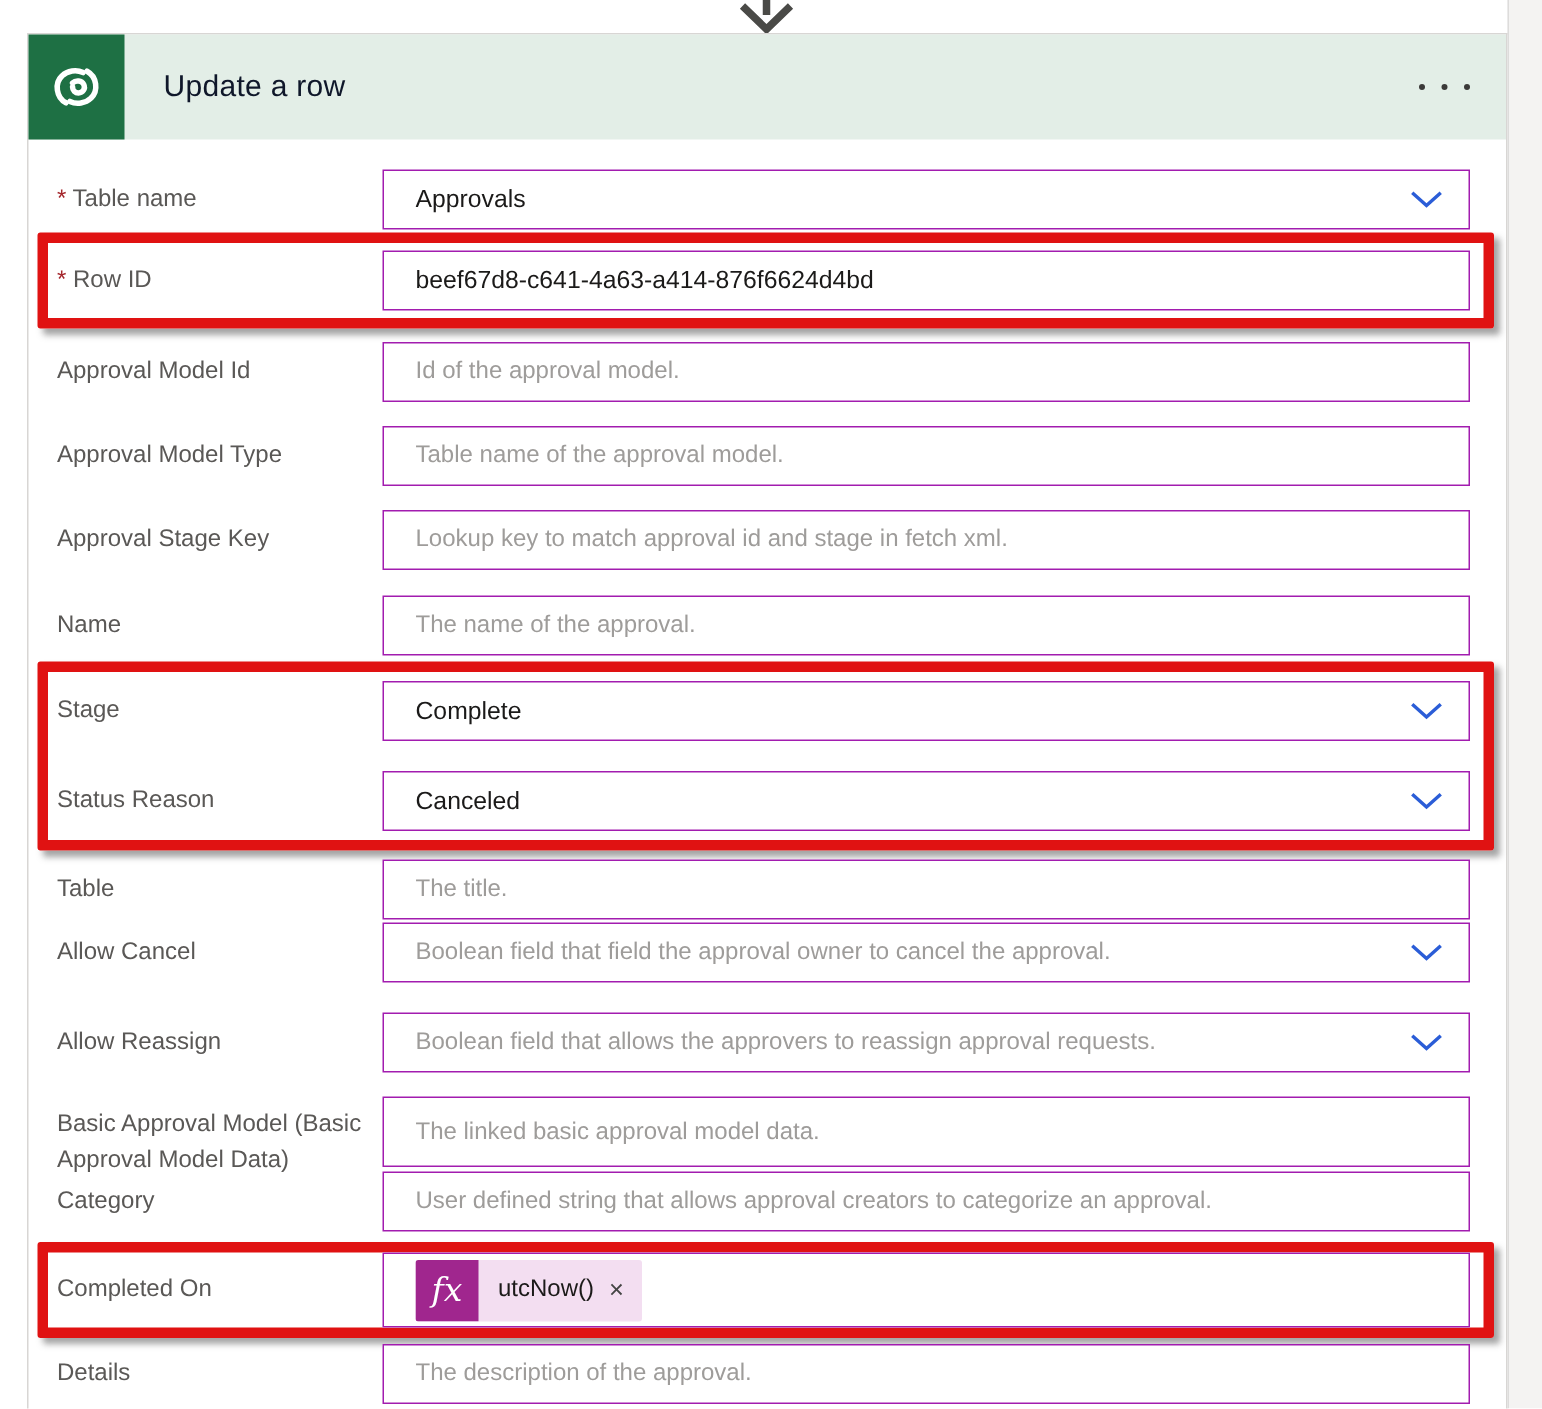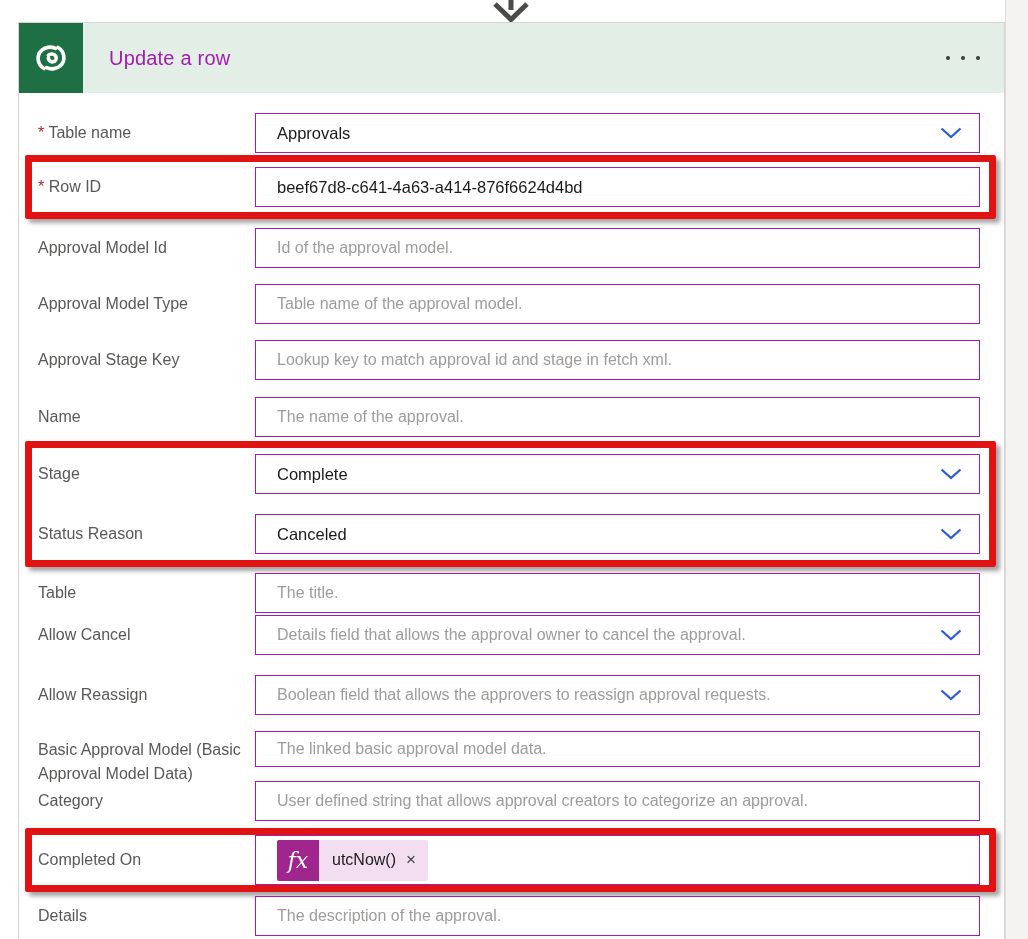--- a/index.html
+++ b/index.html
@@ -23,21 +23,21 @@
   }
   .card-header{
     height:70px;background:var(--header-bg,#E3EEE7);
     display:flex;align-items:stretch;
   }
   .icon-tile{
     width:64px;height:70px;background:var(--icon-bg,#1E7044);
     display:flex;align-items:center;justify-content:center;flex:0 0 64px;
   }
   .card-title{
-    align-self:center;margin-left:26px;font-size:20px;color:#a21caf;letter-spacing:.2px;
+    align-self:center;margin-left:26px;font-size:20px;color:#0f172a;letter-spacing:.2px;
   }
   .menu-dots{
     margin-left:auto;align-self:center;margin-right:22px;
     display:flex;gap:11px;cursor:pointer;padding:6px 2px;
   }
   .menu-dots i{width:4px;height:4px;border-radius:50%;background:#3B3A39;display:block;}
   .card-body{display:flex;flex-direction:column;}
   
   .row{
     display:flex;align-items:center;height:40px;flex:0 0 auto;
@@ -51,21 +51,21 @@
     flex:1;height:100%;box-sizing:border-box;margin-right:24px;
     border:1px solid #a21caf;background:#fff;display:flex;align-items:center;
     padding:0 17px 0 21px;cursor:text;min-width:0;text-align:right;
   }
   .row .control .value{font-size:16.5px;color:#1B1A19;white-space:nowrap;overflow:hidden;}
   .row .control .placeholder{font-size:16px;color:#9E9C9A;white-space:nowrap;overflow:hidden;}
   .row .control .chevron{margin-left:auto;flex:0 0 auto;color:var(--chevron-blue,#2B5DD7);cursor:pointer;}
   
   .row.tall-label{align-items:flex-start;overflow:visible;}
   .row.tall-label .label{padding-top:7px;line-height:24px;height:72px;position:relative;z-index:1;}
-  .row.tall-label .control{height:36px;}
+  .row.tall-label .control{height:47px;}
   
   .highlight-box{
     border:7px solid var(--highlight-red,#E01212);border-radius:2px;
     margin-left:6px;margin-right:8px;padding:5px 0;
     box-shadow:4px 4px 4px rgba(90,90,90,.55);
     flex:0 0 auto;display:flex;flex-direction:column;background:transparent;
   }
   .highlight-box .row{padding-left:6px;}
   .highlight-box .row .control{margin-right:9px;}
   .highlight-box.box2{padding:6px 0;}
@@ -177,21 +177,21 @@
       </div>
       <div class="row" style="margin-top: 6px;">
         <span class="label">Table</span>
         <div class="control">
           <span class="placeholder">The title.</span>
         </div>
       </div>
       <div class="row" style="margin-top: 2px;">
         <span class="label">Allow Cancel</span>
         <div class="control">
-          <span class="placeholder">Details field that allows the approval owner to cancel the approval.</span>
+          <span class="placeholder">Boolean field that field the approval owner to cancel the approval.</span>
           <svg viewBox="0 0 22 12" width="22" height="12" class="chevron">
             <polyline points="1.5,1.5 11,10 20.5,1.5" fill="none" stroke="currentColor" stroke-width="2.3"></polyline>
           </svg>
         </div>
       </div>
       <div class="row" style="margin-top: 20px;">
         <span class="label">Allow Reassign</span>
         <div class="control">
           <span class="placeholder">Boolean field that allows the approvers to reassign approval requests.</span>
           <svg viewBox="0 0 22 12" width="22" height="12" class="chevron">

